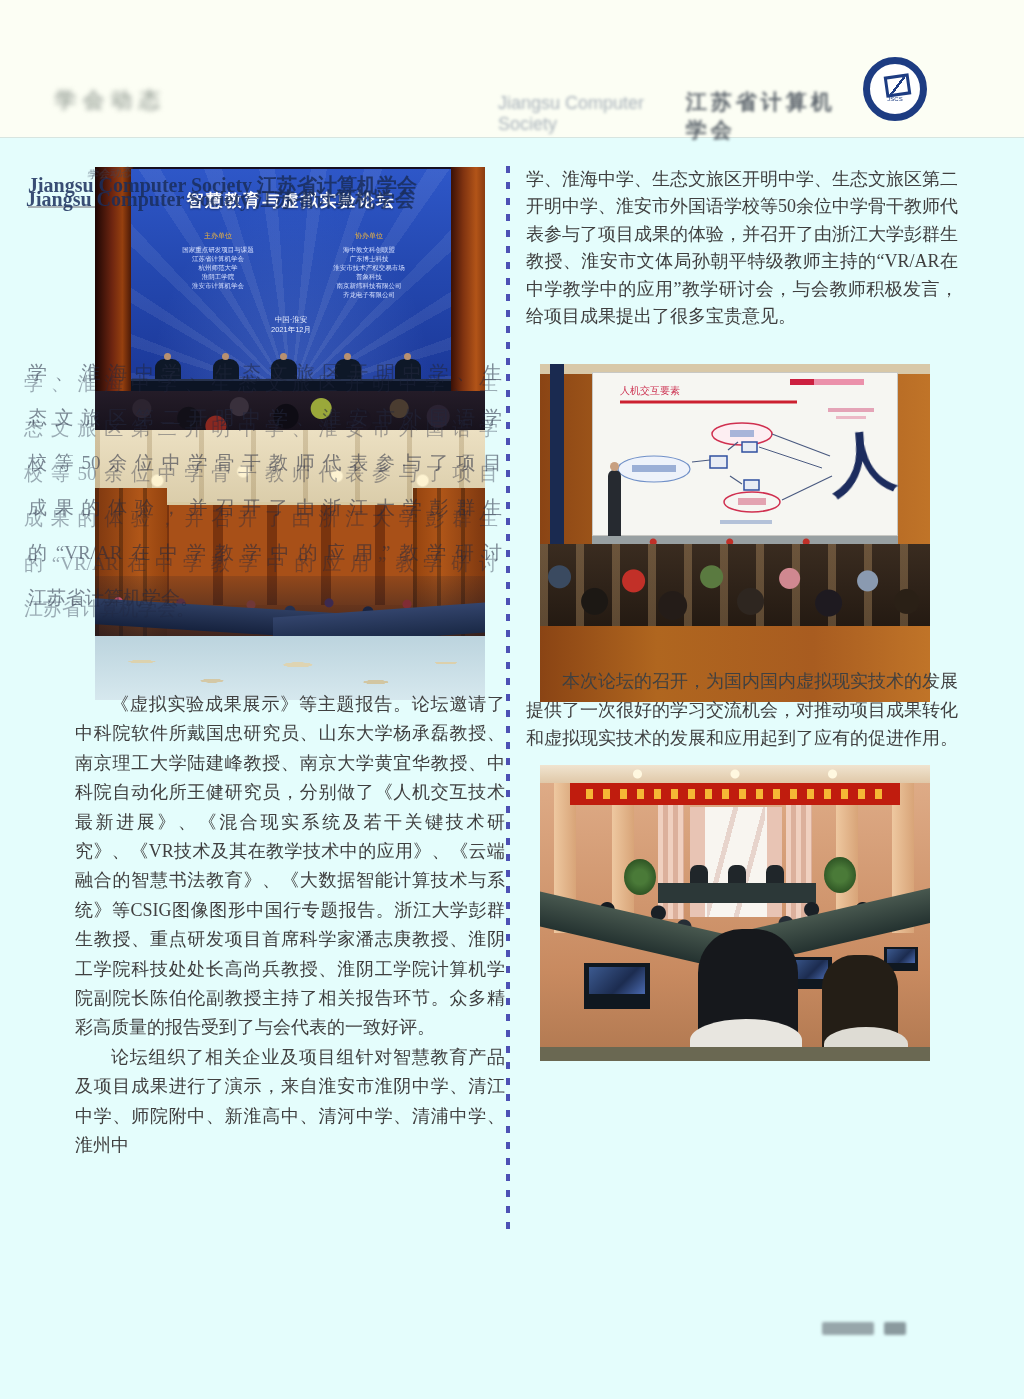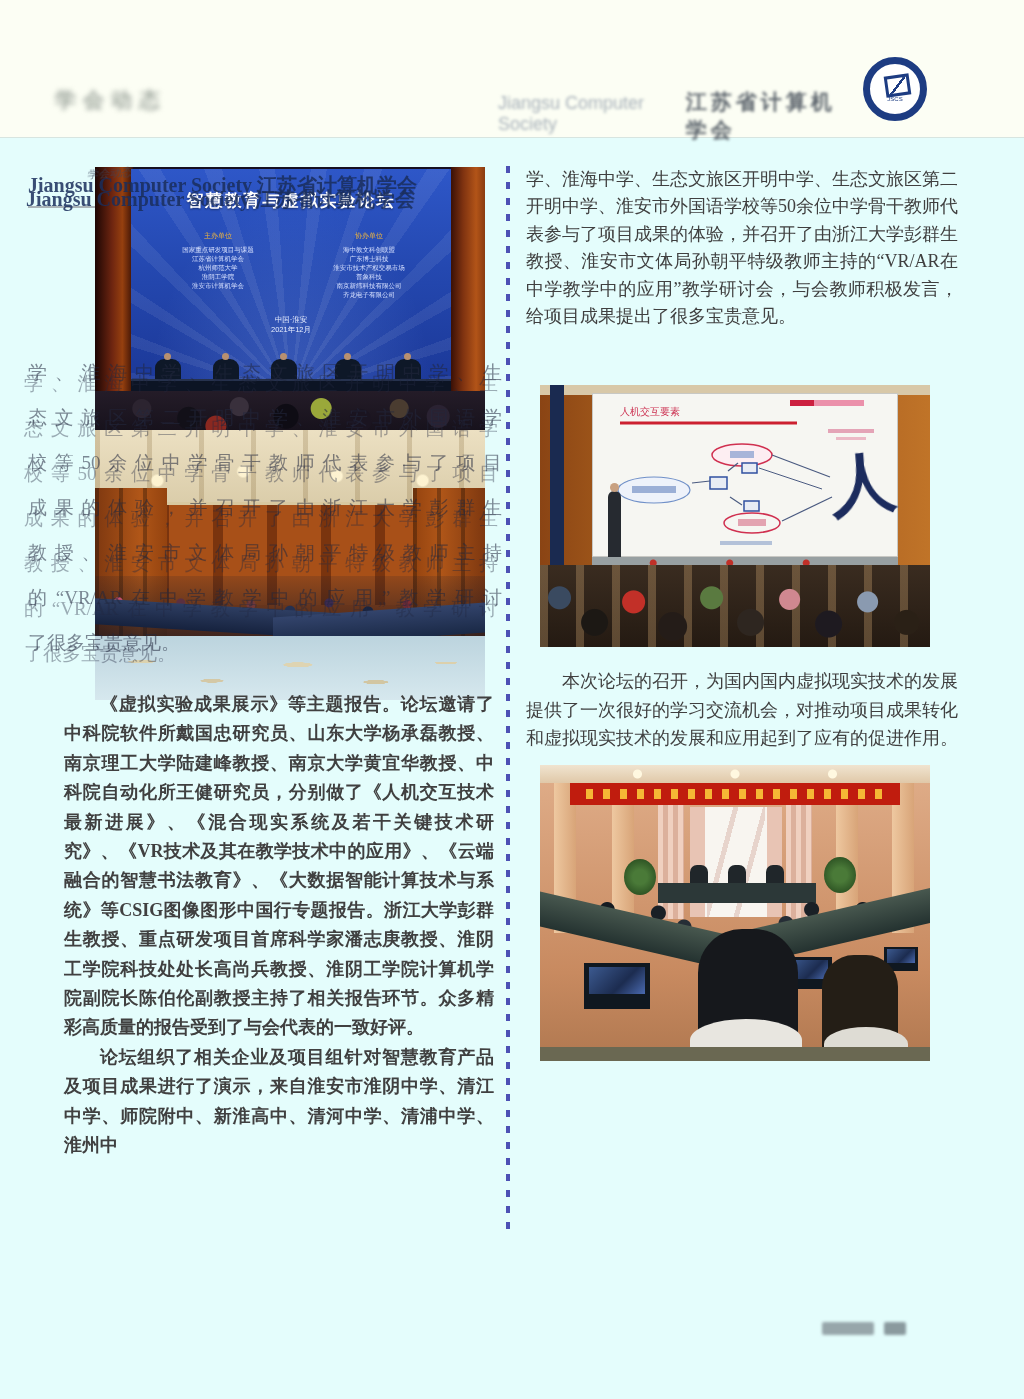--- a/index.html
+++ b/index.html
@@ -27,21 +27,21 @@
   .ghost-block{left:28px;top:350px;width:474px;z-index:30;filter:blur(.5px);}
   .ghost-line{
     line-height:45px;font-size:19px;color:rgba(35,40,62,.55);
     text-align:justify;text-align-last:justify;
     text-shadow:-4px 11px 0 rgba(35,40,62,.38);
   }
   .ghost-line.last{text-align-last:left;}
   
   .bodytext{color:#404040;font-size:18px;text-align:justify;filter:blur(.25px);z-index:20;}
   .bodytext p{margin:0;}
-  .lefttext{left:64px;top:690px;width:430px;line-height:29.4px;font-weight:bold;}
+  .lefttext{left:75px;top:690px;width:430px;line-height:29.4px;}
   .righttextA{left:526px;top:166px;width:432px;line-height:27.4px;}
   .righttextB{left:526px;top:667px;width:432px;line-height:28.6px;}
   .indent{text-indent:2em;}
   
   .photo{overflow:hidden;z-index:10;}
   .photo1{left:95px;top:167px;width:390px;height:263px;background:#160f20;}
   .p1-curtL{left:0;top:0;width:38px;height:263px;background:linear-gradient(90deg,#1c0604,#6e2510 45%,#96400f 72%,#3c1206);}
   .p1-curtR{right:0;top:0;width:34px;height:263px;background:linear-gradient(90deg,#3a1006,#7e3210 35%,#b25418 74%,#8a3c10);}
   .p1-screen{left:36px;top:2px;width:320px;height:222px;background:
       radial-gradient(ellipse at 50% 100%,rgba(130,170,255,.28),transparent 62%),
@@ -100,21 +100,21 @@
   .p2-t1{left:0;top:176px;width:252px;height:26px;background:linear-gradient(180deg,#2e3e62,#16223e);transform:skewY(3.5deg);}
   .p2-t2{left:178px;top:180px;width:212px;height:30px;background:linear-gradient(180deg,#33446c,#1a2946);transform:skewY(-4deg);}
   .p2-floor{left:0;top:206px;width:390px;height:64px;background:
       radial-gradient(ellipse at 12% 40%,#dcd2ae 0 13px,transparent 14px),
       radial-gradient(ellipse at 30% 70%,#d4c8a6 0 11px,transparent 12px),
       radial-gradient(ellipse at 52% 45%,#ded4b2 0 14px,transparent 15px),
       radial-gradient(ellipse at 72% 72%,#d2c6a2 0 12px,transparent 13px),
       radial-gradient(ellipse at 90% 42%,#dcd0ac 0 11px,transparent 12px),
       linear-gradient(180deg,#bcd4de,#d6e8ee);}
   
-  .photo3{left:540px;top:385px;width:390px;height:262px;background:linear-gradient(90deg,#8a4414,#b0661f 30%,#a85c20 70%,#c07428);}
+  .photo3{left:540px;top:364px;width:390px;height:338px;background:linear-gradient(90deg,#8a4414,#b0661f 30%,#a85c20 70%,#c07428);}
   .p3-ceil{left:0;top:0;width:390px;height:10px;background:#d8c8a8;}
   .p3-pill{left:10px;top:0;width:14px;height:205px;background:#1a2a50;}
   .p3-screen{left:52px;top:8px;width:306px;height:164px;background:#f6f6f2;box-shadow:inset 0 0 0 1px #c8c8c4;}
   .p3-front{left:52px;top:172px;width:306px;height:12px;background:
       radial-gradient(circle at 20% 50%,#c03028 0 3px,transparent 4px),
       radial-gradient(circle at 45% 50%,#c03028 0 3px,transparent 4px),
       radial-gradient(circle at 70% 50%,#c03028 0 3px,transparent 4px),
       #98a0a2;}
   .p3-spk{left:68px;top:106px;width:13px;height:66px;background:#262a30;border-radius:6px 6px 0 0;}
   .p3-spk-head{position:absolute;left:2px;top:-8px;width:9px;height:9px;border-radius:50%;background:#c8a080;}
@@ -258,23 +258,22 @@
     <div class="abs p2-t1"></div>
     <div class="abs p2-t2"></div>
     <div class="abs p2-floor"></div>
   </div>
 
   <div class="abs ghost-block">
     <div class="ghost-line">学、淮海中学、生态文旅区开明中学、生</div>
     <div class="ghost-line">态文旅区第二开明中学、淮安市外国语学</div>
     <div class="ghost-line">校等50余位中学骨干教师代表参与了项目</div>
     <div class="ghost-line">成果的体验，并召开了由浙江大学彭群生</div>
-    <div class="ghost-line">教授、淮安市文体局孙朝平特级教师主持</div>
     <div class="ghost-line">的“VR/AR在中学教学中的应用”教学研讨</div>
-    <div class="ghost-line last">了很多宝贵意见。</div>
+    <div class="ghost-line last">江苏省计算机学会。</div>
   </div>
 
   <div class="abs bodytext lefttext">
     <p class="indent">《虚拟实验成果展示》等主题报告。论坛邀请了中科院软件所戴国忠研究员、山东大学杨承磊教授、南京理工大学陆建峰教授、南京大学黄宜华教授、中科院自动化所王健研究员，分别做了《人机交互技术最新进展》、《混合现实系统及若干关键技术研究》、《VR技术及其在教学技术中的应用》、《云端融合的智慧书法教育》、《大数据智能计算技术与系统》等CSIG图像图形中国行专题报告。浙江大学彭群生教授、重点研发项目首席科学家潘志庚教授、淮阴工学院科技处处长高尚兵教授、淮阴工学院计算机学院副院长陈伯伦副教授主持了相关报告环节。众多精彩高质量的报告受到了与会代表的一致好评。</p>
     <p class="indent">论坛组织了相关企业及项目组针对智慧教育产品及项目成果进行了演示，来自淮安市淮阴中学、清江中学、师院附中、新淮高中、清河中学、清浦中学、淮州中</p>
   </div>
 
   <div class="abs bodytext righttextA">
     <p>学、淮海中学、生态文旅区开明中学、生态文旅区第二开明中学、淮安市外国语学校等50余位中学骨干教师代表参与了项目成果的体验，并召开了由浙江大学彭群生教授、淮安市文体局孙朝平特级教师主持的“VR/AR在中学教学中的应用”教学研讨会，与会教师积极发言，给项目成果提出了很多宝贵意见。</p>
   </div>

